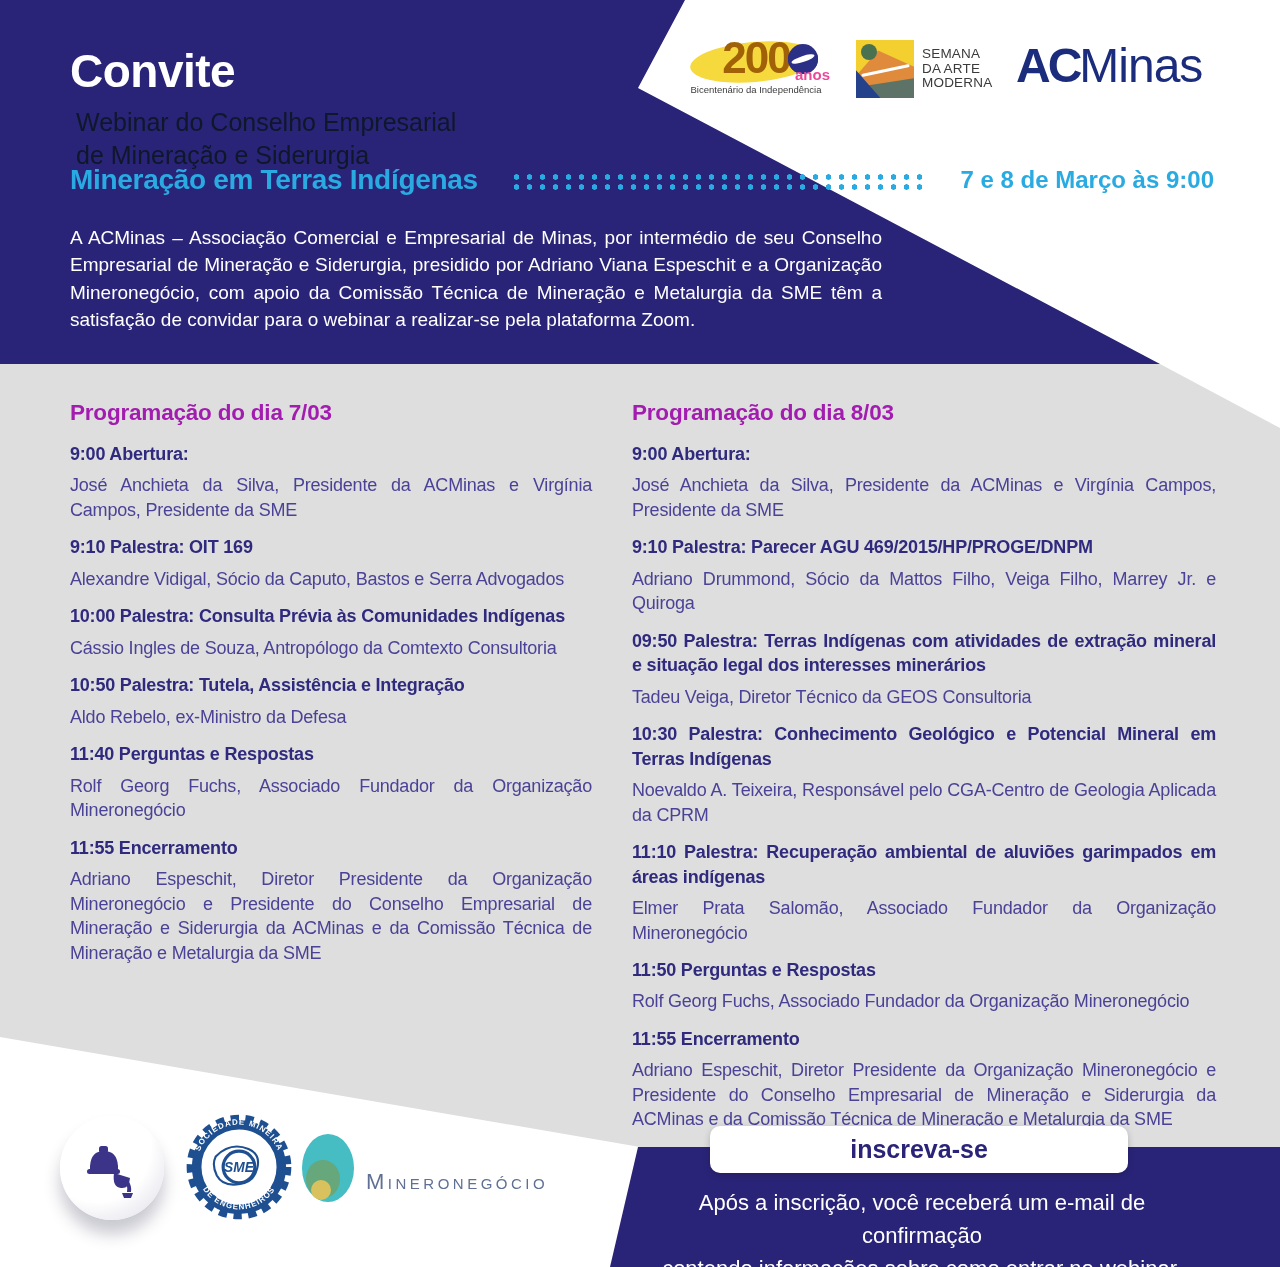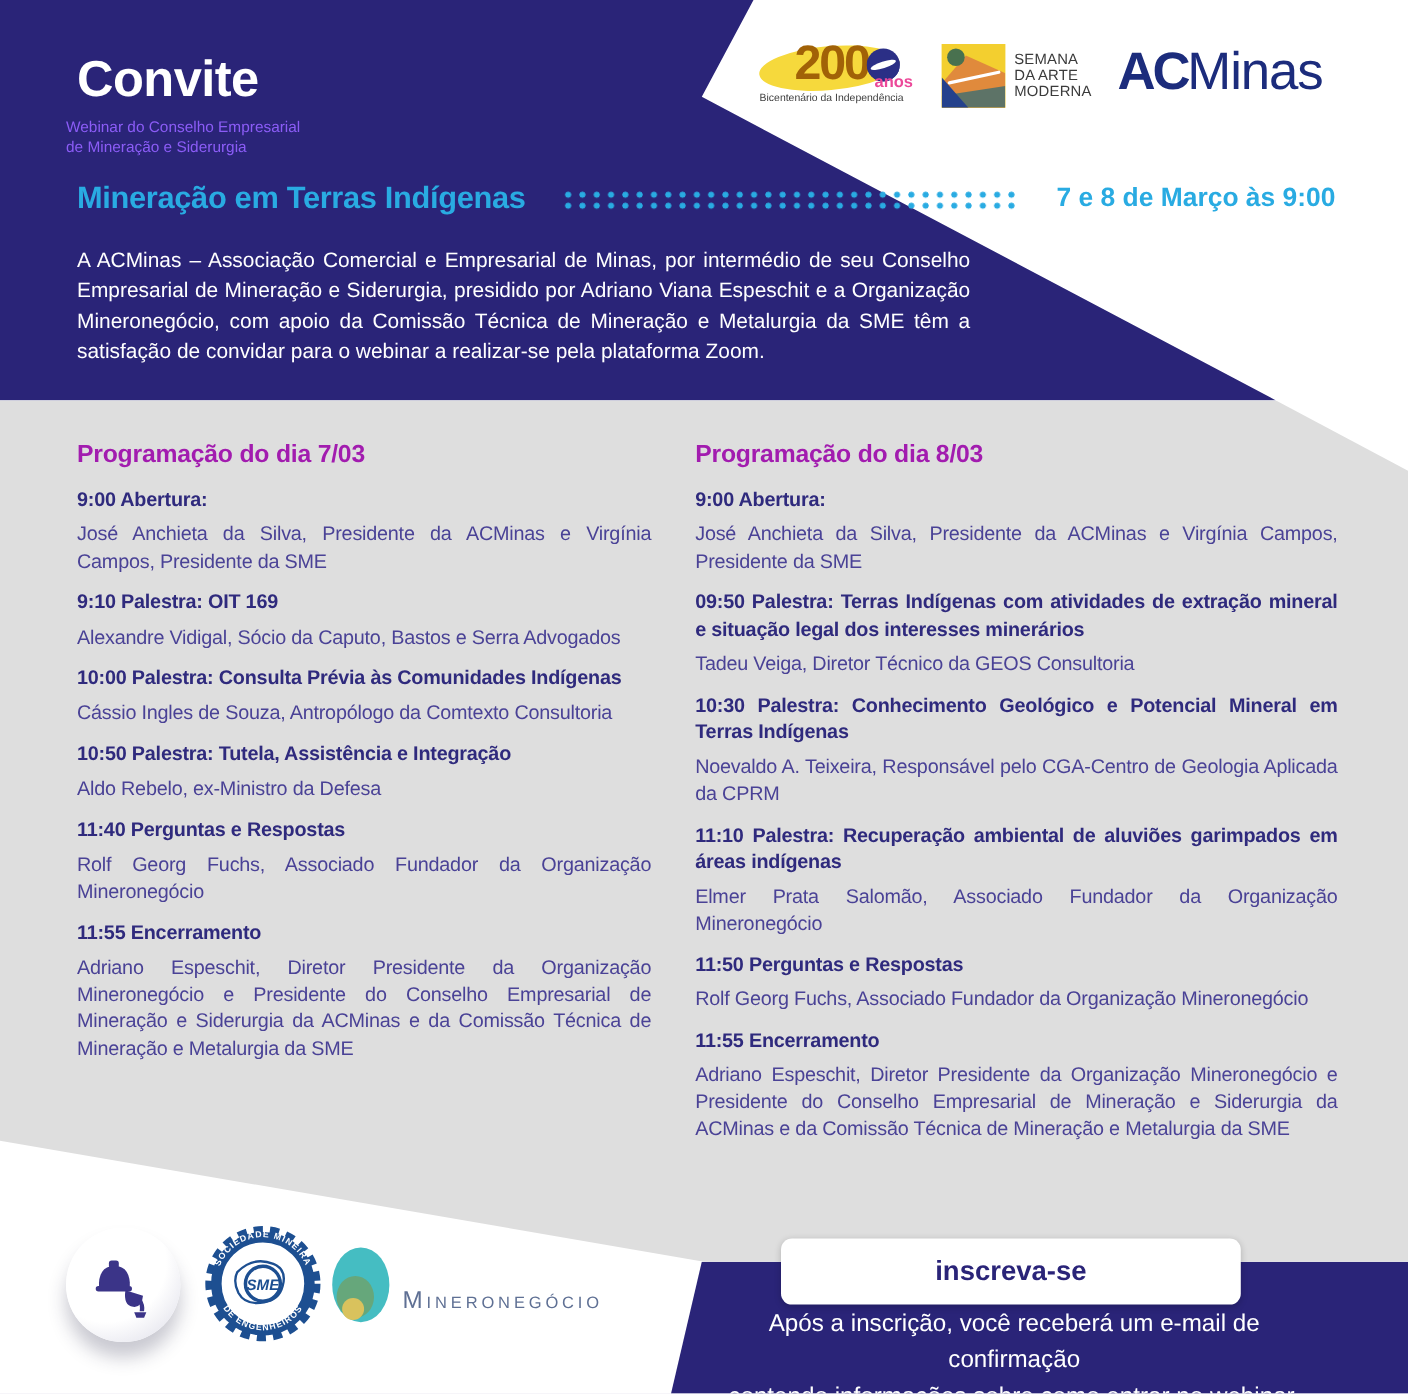--- a/index.html
+++ b/index.html
@@ -9,21 +9,21 @@
   
   .header-bg{position:absolute;inset:0;background:#2a2478;
     clip-path:polygon(0 0,685px 0,638px 88px,1160px 364px,0 364px);}
   .gray-bg{position:absolute;inset:0;background:#dedede;
     clip-path:polygon(0 364px,1160px 364px,1280px 428px,1280px 1147px,640px 1147px,0 1037px);}
   .footer-bg{position:absolute;inset:0;background:#2a2478;
     clip-path:polygon(638px 1147px,1280px 1147px,1280px 1267px,610px 1267px);}
 
   
   .title{position:absolute;left:70px;top:44px;font-size:46px;font-weight:bold;color:#ffffff;letter-spacing:-0.5px;}
-  .subtitle{position:absolute;left:60px;top:106px;font-size:14px;color:#8b5cf6;line-height:1.3;white-space:pre-line;}
+  .subtitle{position:absolute;left:76px;top:106px;font-size:25px;color:#0f172a;line-height:1.3;white-space:pre-line;}
   .event-row{position:absolute;left:70px;right:66px;top:164px;display:flex;align-items:center;gap:32px;}
   .event-title{font-size:28px;font-weight:bold;color:#29abe2;white-space:nowrap;letter-spacing:-0.3px;}
   .dots{flex:1;height:20px;margin-top:4px;
     background-image:radial-gradient(circle,#29abe2 2.5px,rgba(0,0,0,0) 3px);
     background-size:13px 10px;background-position:0 0;}
   .event-date{font-size:24px;font-weight:bold;color:#29abe2;white-space:nowrap;}
   .intro{position:absolute;left:70px;top:224px;width:812px;font-size:19px;line-height:1.44;
          color:#ffffff;text-align:justify;}
 
   
@@ -56,21 +56,21 @@
   
   .program{position:absolute;top:400px;}
   .program.day1{left:70px;width:522px;}
   .program.day2{left:632px;width:584px;}
   .program-heading{font-size:22.5px;font-weight:bold;color:#a21caf;margin:0 0 16px 0;letter-spacing:-0.2px;}
   .item p{margin:0;font-size:18px;line-height:1.36;letter-spacing:-0.2px;text-align:justify;}
   .item .item-title{font-weight:bold;color:#2f2a7d;margin-bottom:7px;}
   .item .item-speaker{color:#4a4296;margin-bottom:13px;}
 
   
-  .register-btn{position:absolute;left:710px;top:1126px;width:418px;height:60px;background:#ffffff;
+  .register-btn{position:absolute;left:710px;top:1126px;width:418px;height:47px;background:#ffffff;
     border:none;border-radius:10px;font-family:"Liberation Sans",sans-serif;font-size:25px;font-weight:bold;
     color:#2a2478;box-shadow:0 2px 7px rgba(0,0,0,0.2);display:flex;align-items:center;justify-content:center;
     cursor:pointer;}
   .footer-note{position:absolute;left:648px;top:1186px;width:548px;text-align:center;font-size:22px;
     line-height:1.5;color:#ffffff;white-space:pre-line;}
 
   
   .badge{position:absolute;left:60px;top:1116px;width:104px;height:104px;border-radius:50%;
     background:radial-gradient(circle at 35% 30%,#ffffff 55%,#e6e6ee 85%,#d4d4de 100%);
     box-shadow:0 14px 16px rgba(40,40,70,0.25);display:flex;align-items:center;justify-content:center;}
@@ -153,20 +153,24 @@
       <p class="item-title">11:55 Encerramento</p>
       <p class="item-speaker">Adriano Espeschit, Diretor Presidente da Organização Mineronegócio e Presidente do Conselho Empresarial de Mineração e Siderurgia da ACMinas e da Comissão Técnica de Mineração e Metalurgia da SME</p>
     </div>
   </div>
 
   <div class="program day2">
     <div class="program-heading">Programação do dia 8/03</div>
     <div class="item">
       <p class="item-title">9:00 Abertura:</p>
       <p class="item-speaker">José Anchieta da Silva, Presidente da ACMinas e Virgínia Campos, Presidente da SME</p>
+    </div>
+    <div class="item">
+      <p class="item-title">9:10 Palestra: Parecer AGU 469/2015/HP/PROGE/DNPM</p>
+      <p class="item-speaker">Adriano Drummond, Sócio da Mattos Filho, Veiga Filho, Marrey Jr. e Quiroga</p>
     </div>
     <div class="item">
       <p class="item-title">09:50 Palestra: Terras Indígenas com atividades de extração mineral e situação legal dos interesses minerários</p>
       <p class="item-speaker">Tadeu Veiga, Diretor Técnico da GEOS Consultoria</p>
     </div>
     <div class="item">
       <p class="item-title">10:30 Palestra: Conhecimento Geológico e Potencial Mineral em Terras Indígenas</p>
       <p class="item-speaker">Noevaldo A. Teixeira, Responsável pelo CGA-Centro de Geologia Aplicada da CPRM</p>
     </div>
     <div class="item">

